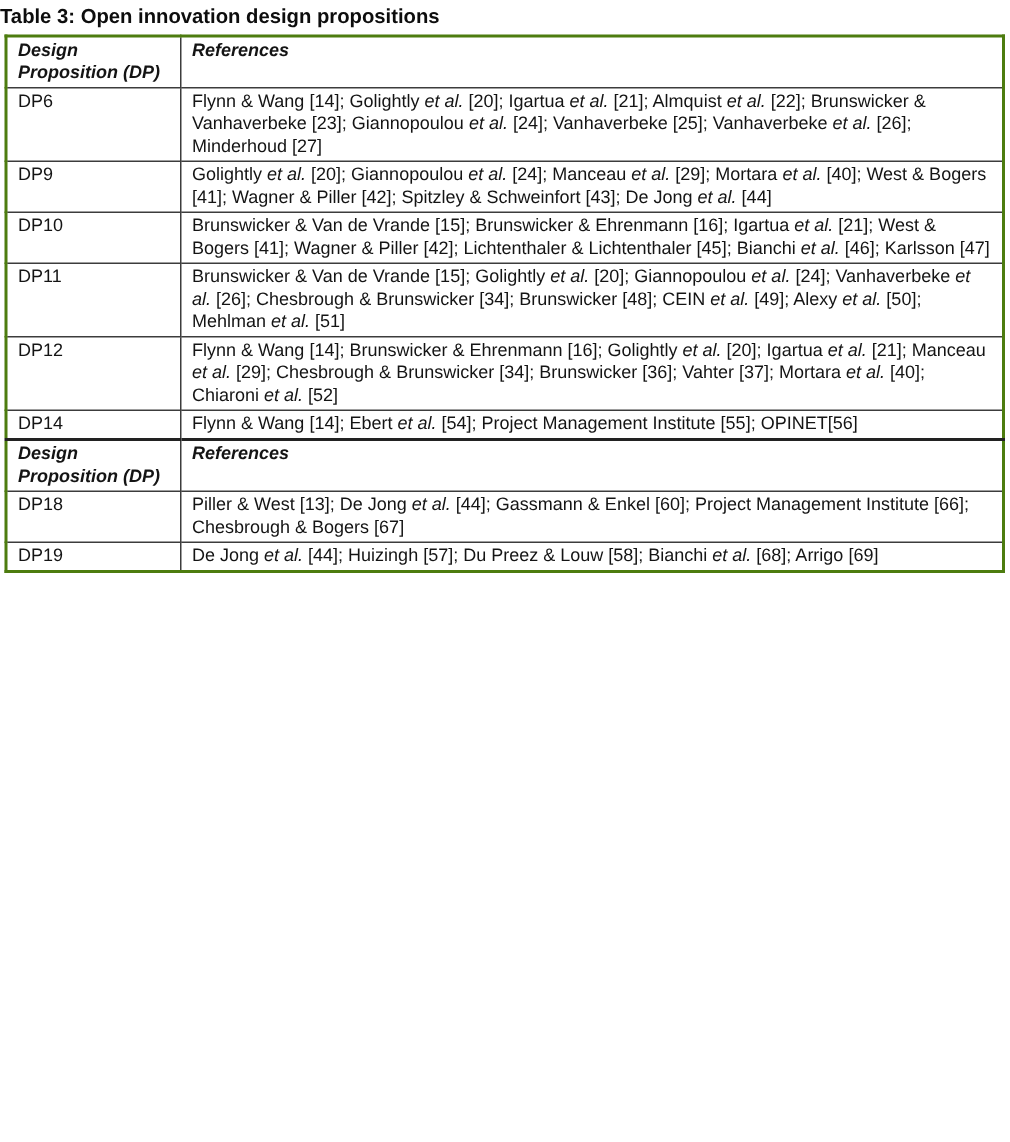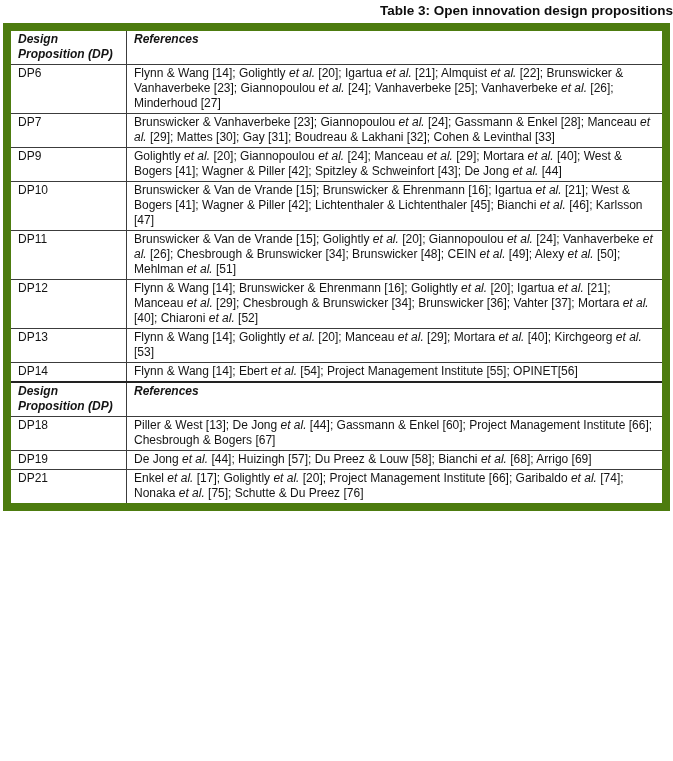--- a/index.html
+++ b/index.html
@@ -10,33 +10,33 @@
     font-family: "Liberation Sans", sans-serif;
     color: #141414;
   }
   .page {
     width: 673px;
     height: 761px;
     overflow: hidden;
     background: #ffffff;
   }
   .table-title {
-    text-align: right;
+    text-align: left;
     font-weight: bold;
     font-size: 13.5px;
     line-height: 16px;
     padding-top: 3px;
     color: #0d0d0d;
   }
   table.refs-table {
     border-collapse: collapse;
     table-layout: fixed;
     width: 667px;
     margin: 4px 0 0 3px;
-    border: 8px solid #4d7c0f;
+    border: 2px solid #4d7c0f;
   }
   table.refs-table td {
     border: 1px solid #3c3c3c;
     vertical-align: top;
     padding: 1px 8px 2px 7px;
     font-size: 12px;
     line-height: 15px;
   }
   td.c1 { width: 100px; }
   td.hdr {
@@ -60,60 +60,48 @@
         <tr>
       <td class="c1 hdr">Design Proposition (DP)</td>
       <td class="hdr">References</td>
     </tr>
 
     <tr>
       <td class="c1">DP6</td>
       <td>Flynn &amp; Wang [14]; Golightly <i>et al.</i> [20]; Igartua <i>et al.</i> [21]; Almquist <i>et al.</i> [22]; Brunswicker &amp; Vanhaverbeke [23]; Giannopoulou <i>et al.</i> [24]; Vanhaverbeke [25]; Vanhaverbeke <i>et al.</i> [26]; Minderhoud [27]</td>
     </tr>
     <tr>
-      <td class="c1">DP7</td>
-      <td>Brunswicker &amp; Vanhaverbeke [23]; Giannopoulou <i>et al.</i> [24]; Gassmann &amp; Enkel [28]; Manceau <i>et al.</i> [29]; Mattes [30]; Gay [31]; Boudreau &amp; Lakhani [32]; Cohen &amp; Levinthal [33]</td>
-    </tr>
-    <tr>
       <td class="c1">DP9</td>
       <td>Golightly <i>et al.</i> [20]; Giannopoulou <i>et al.</i> [24]; Manceau <i>et al.</i> [29]; Mortara <i>et al.</i> [40]; West &amp; Bogers [41]; Wagner &amp; Piller [42]; Spitzley &amp; Schweinfort [43]; De Jong <i>et al.</i> [44]</td>
     </tr>
     <tr>
       <td class="c1">DP10</td>
       <td>Brunswicker &amp; Van de Vrande [15]; Brunswicker &amp; Ehrenmann [16]; Igartua <i>et al.</i> [21]; West &amp; Bogers [41]; Wagner &amp; Piller [42]; Lichtenthaler &amp; Lichtenthaler [45]; Bianchi <i>et al.</i> [46]; Karlsson [47]</td>
     </tr>
     <tr>
       <td class="c1">DP11</td>
       <td>Brunswicker &amp; Van de Vrande [15]; Golightly <i>et al.</i> [20]; Giannopoulou <i>et al.</i> [24]; Vanhaverbeke <i>et al.</i> [26]; Chesbrough &amp; Brunswicker [34]; Brunswicker [48]; CEIN <i>et al.</i> [49]; Alexy <i>et al.</i> [50]; Mehlman <i>et al.</i> [51]</td>
     </tr>
     <tr>
       <td class="c1">DP12</td>
       <td>Flynn &amp; Wang [14]; Brunswicker &amp; Ehrenmann [16]; Golightly <i>et al.</i> [20]; Igartua <i>et al.</i> [21]; Manceau <i>et al.</i> [29]; Chesbrough &amp; Brunswicker [34]; Brunswicker [36]; Vahter [37]; Mortara <i>et al.</i> [40]; Chiaroni <i>et al.</i> [52]</td>
-    </tr>
-    <tr>
-      <td class="c1">DP13</td>
-      <td>Flynn &amp; Wang [14]; Golightly <i>et al.</i> [20]; Manceau <i>et al.</i> [29]; Mortara <i>et al.</i> [40]; Kirchgeorg <i>et al.</i> [53]</td>
     </tr>
     <tr>
       <td class="c1">DP14</td>
       <td>Flynn &amp; Wang [14]; Ebert <i>et al.</i> [54]; Project Management Institute [55]; OPINET[56]</td>
     </tr>
 
     <tr class="section-start">
       <td class="c1 hdr">Design Proposition (DP)</td>
       <td class="hdr">References</td>
     </tr>
 
     <tr>
       <td class="c1">DP18</td>
       <td>Piller &amp; West [13]; De Jong <i>et al.</i> [44]; Gassmann &amp; Enkel [60]; Project Management Institute [66]; Chesbrough &amp; Bogers [67]</td>
     </tr>
     <tr>
       <td class="c1">DP19</td>
       <td>De Jong <i>et al.</i> [44]; Huizingh [57]; Du Preez &amp; Louw [58]; Bianchi <i>et al.</i> [68]; Arrigo [69]</td>
     </tr>
-    <tr>
-      <td class="c1">DP21</td>
-      <td>Enkel <i>et al.</i> [17]; Golightly <i>et al.</i> [20]; Project Management Institute [66]; Garibaldo <i>et al.</i> [74]; Nonaka <i>et al.</i> [75]; Schutte &amp; Du Preez [76]</td>
-    </tr>
   </tbody>
     </table>
 </div>
 
 </body></html>

